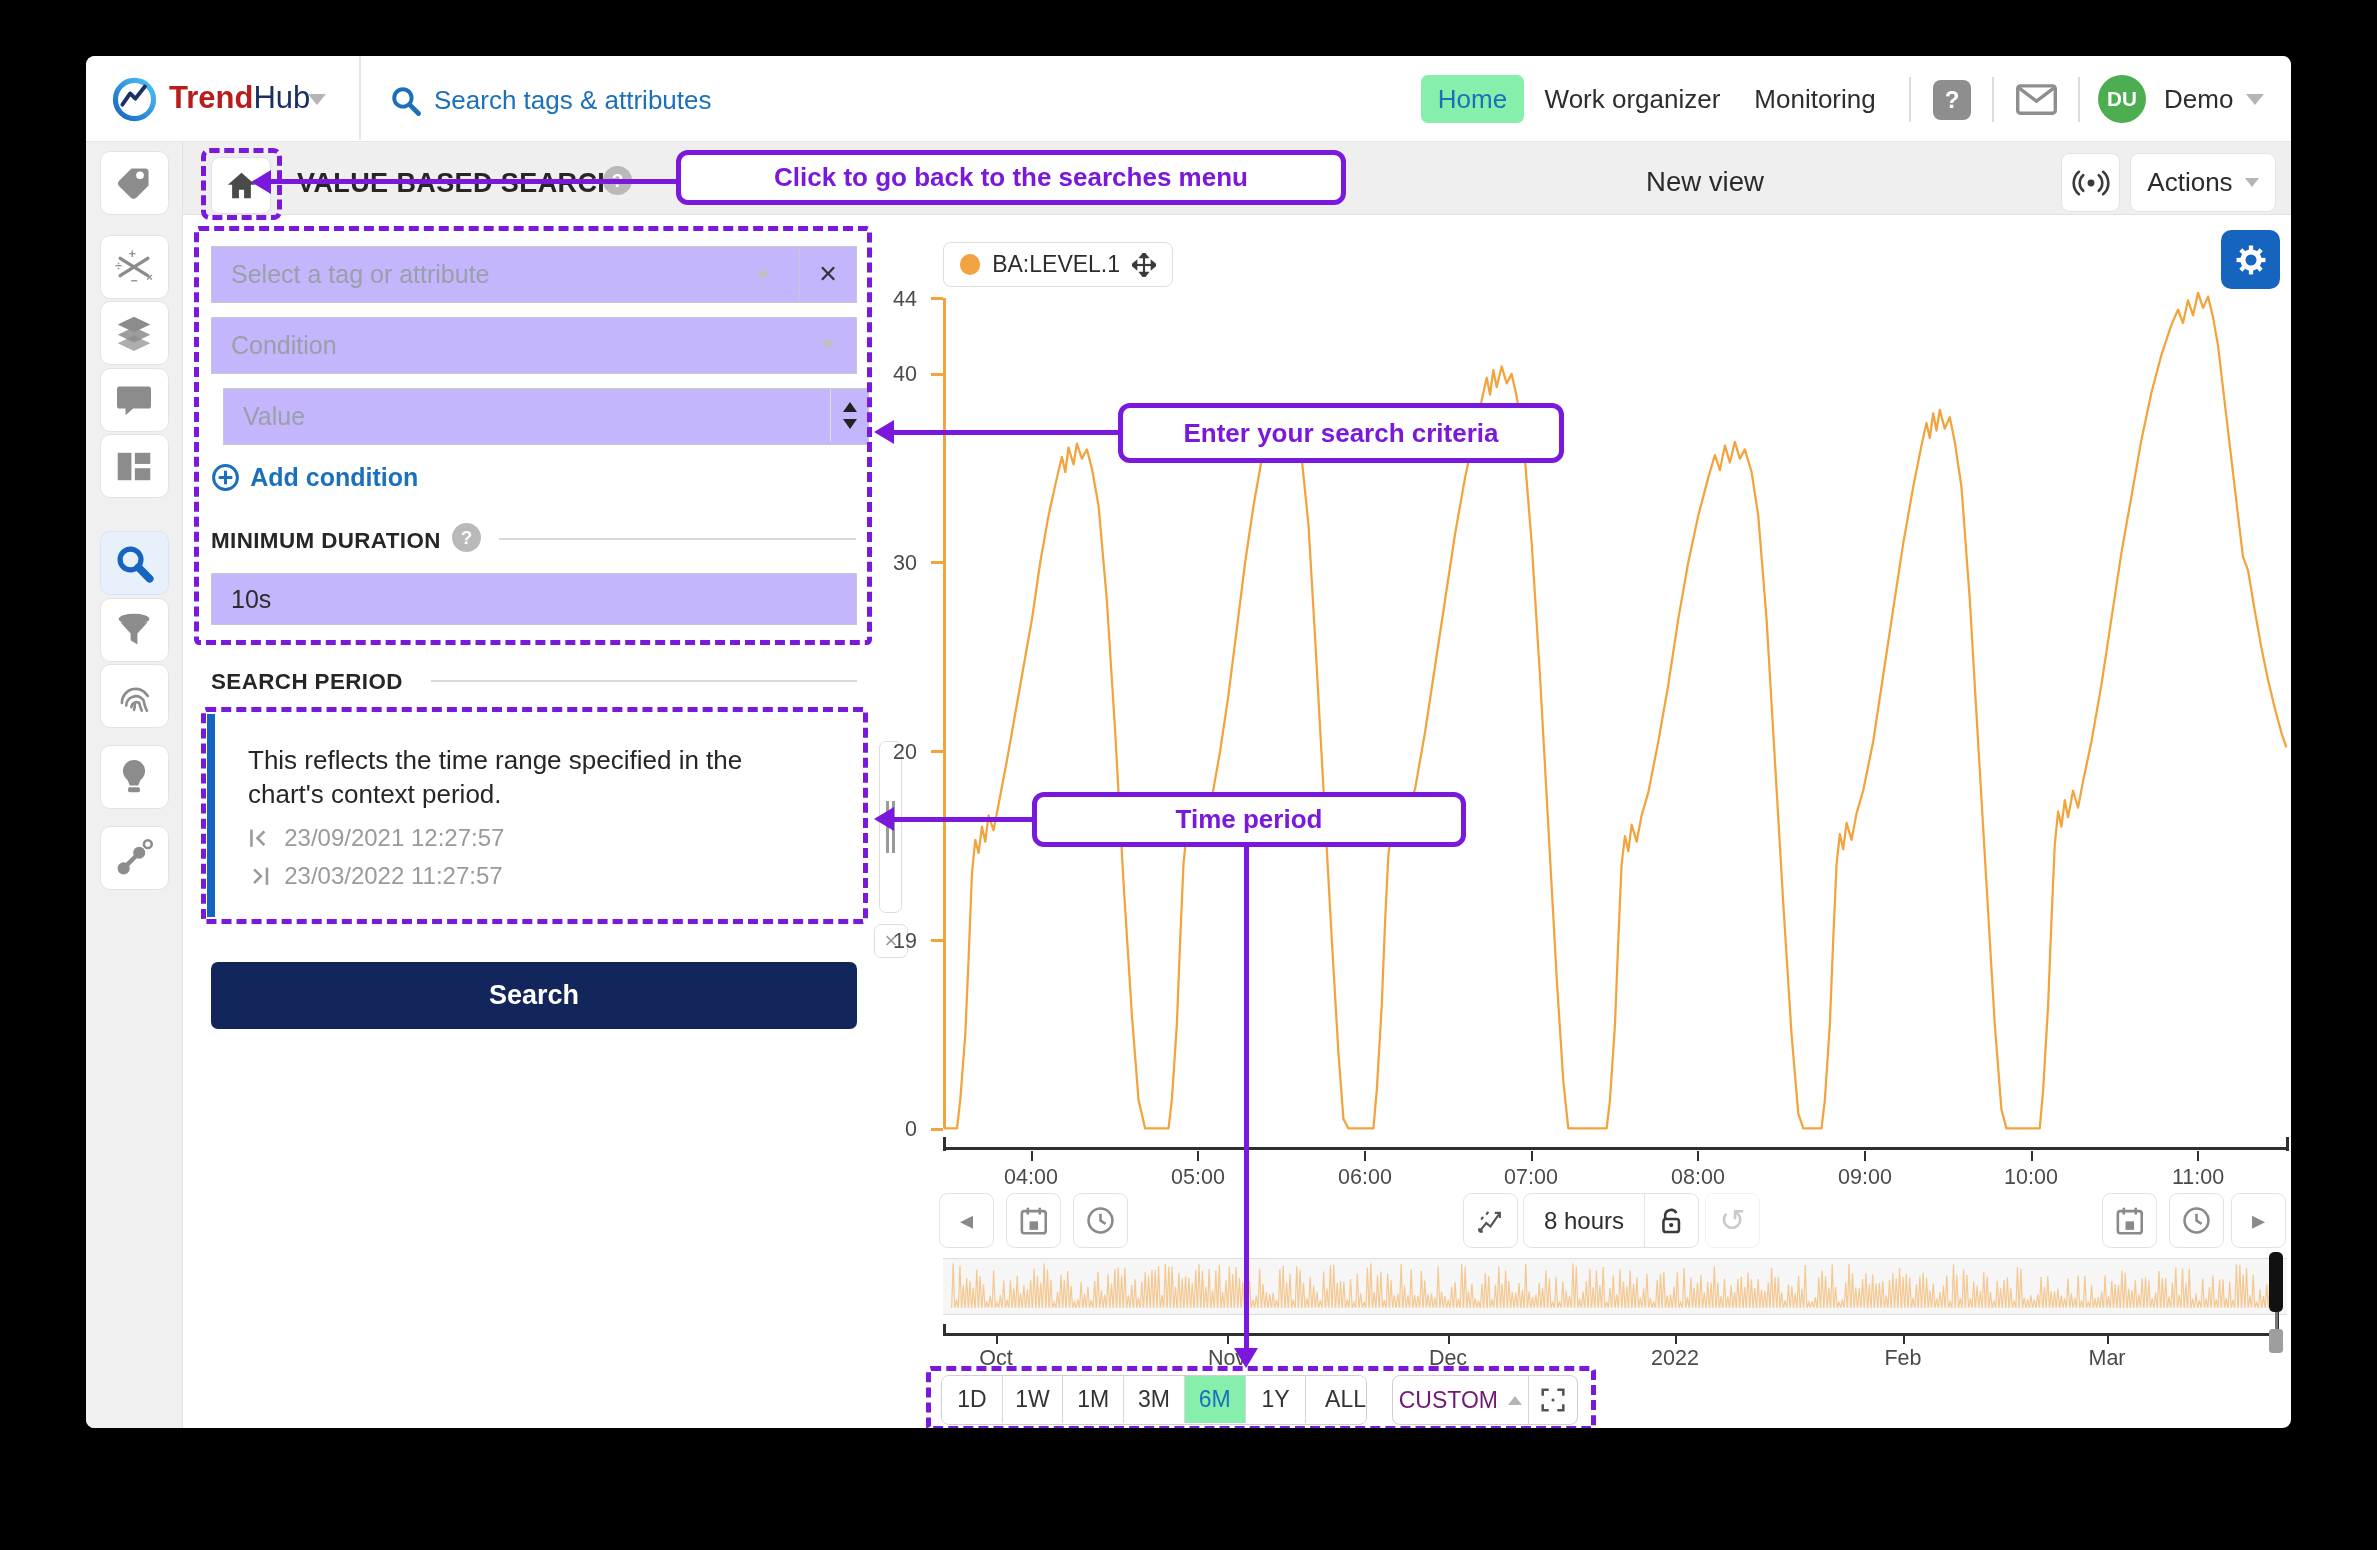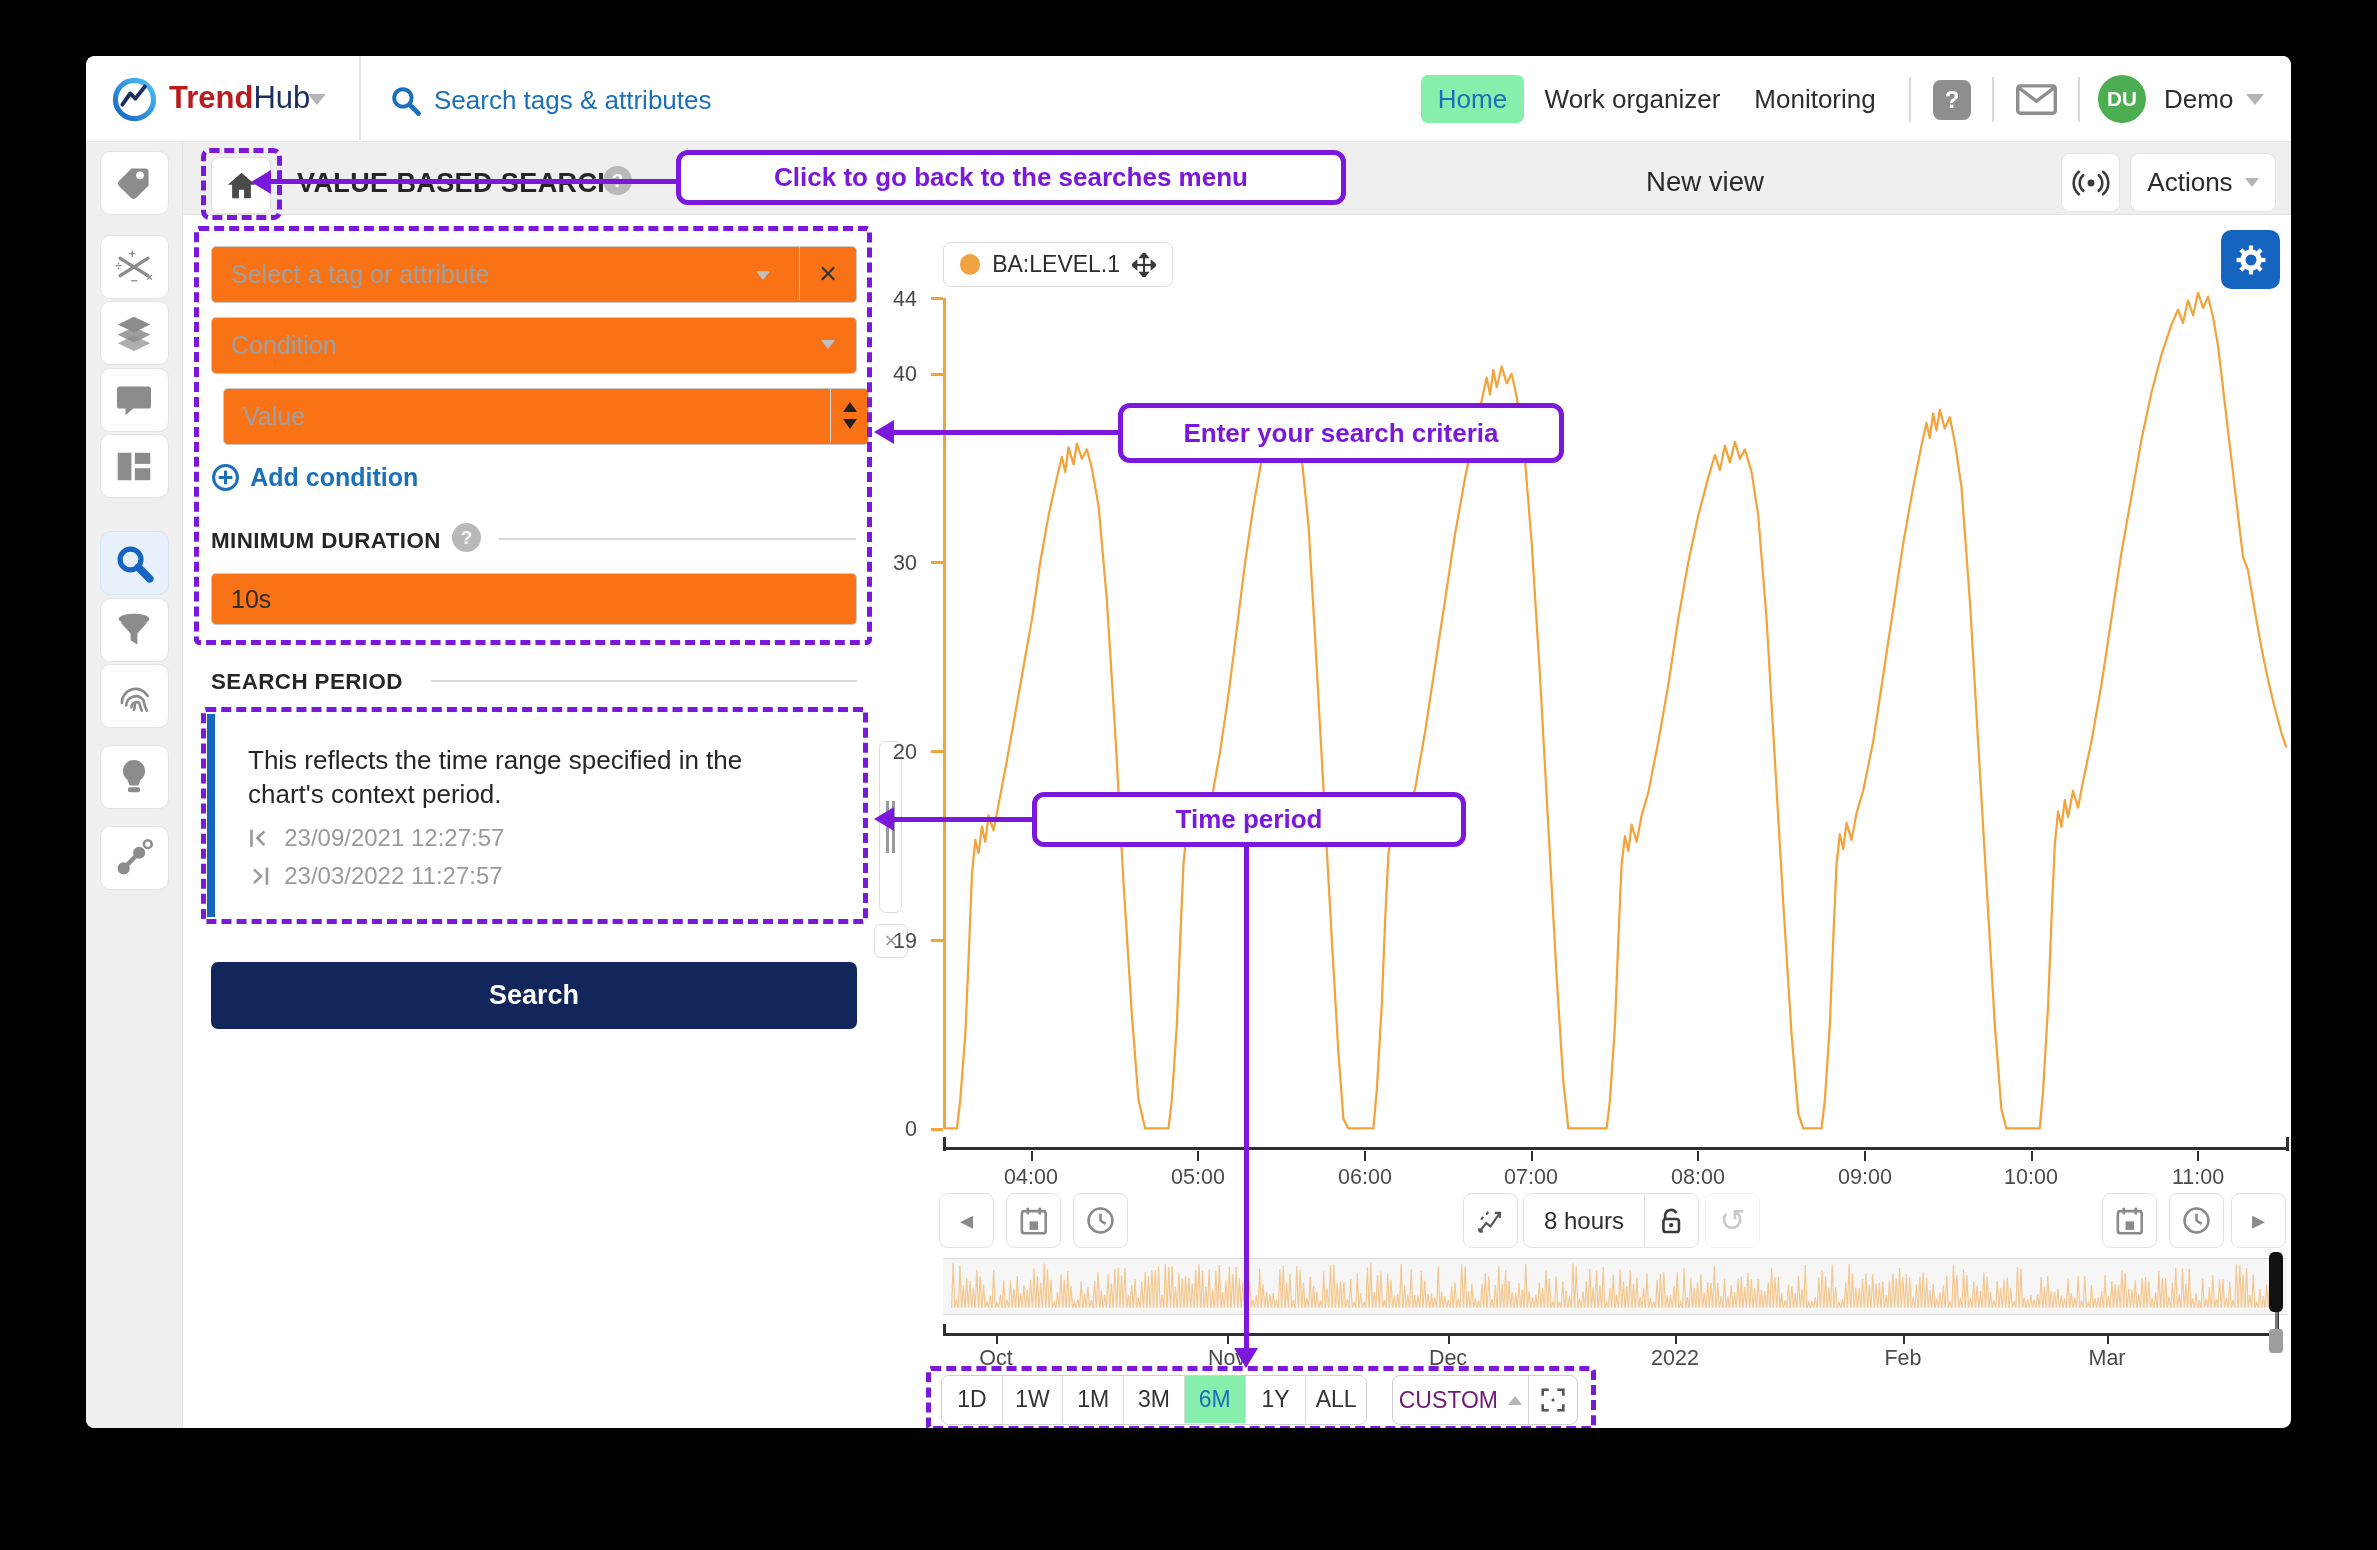--- a/index.html
+++ b/index.html
@@ -21,41 +21,41 @@
   .navitem{position:absolute;top:19px;height:48px;line-height:48px;font-size:26px;color:var(--ink);text-align:center;border-radius:6.9px;}
   .navitem.active{background:#86efac;color:var(--blue);}
   #avatar{position:absolute;top:19px;width:48px;height:48px;border-radius:50%;background:#4cae50;color:#fff;font-size:20.7px;font-weight:bold;text-align:center;line-height:48px;}
   
   #headerstrip{position:absolute;left:97px;top:86px;width:2108px;height:73px;background:#efefef;border-bottom:1.7px solid #e2e2e2;}
   
   #rail{position:absolute;left:0;top:86px;width:97px;height:1286px;background:var(--railbg);border-right:1.7px solid #e2e2e2;}
   .railbtn{position:absolute;left:13.8px;width:69px;height:64px;background:#fff;border:1.7px solid #e3e3e3;border-radius:10.3px;display:flex;align-items:center;justify-content:center;}
   .railbtn.active{background:#e8f1fb;border-color:#d5e5f7;}
   
-  .ctl{position:absolute;background:#f97316;border:1.7px solid #c9c9c9;border-radius:5px;}
+  .ctl{position:absolute;background:#c4b5fd;border:1.7px solid #c9c9c9;border-radius:0;}
   .ctl input{border:none;outline:none;width:100%;height:100%;font-family:"Liberation Sans",sans-serif;font-size:25px;color:var(--ink);padding:0 19px;background:transparent;}
   .ctl input::placeholder{color:#9aa0a6;opacity:1;}
   .selcaret{position:absolute;right:20.7px;top:50%;margin-top:-5.2px;}
   .sechead{font-size:22.4px;font-weight:bold;color:#262626;letter-spacing:0.4px;}
   .qcircle{display:inline-block;width:29px;height:29px;border-radius:50%;background:#b9b9b9;color:#fff;font-size:19px;font-weight:bold;text-align:center;line-height:29px;}
   .hrule{position:absolute;height:1.7px;background:#d9d9d9;}
   
   .tbtn{position:absolute;top:1137px;width:55px;height:55px;background:#fff;border:1.7px solid #e2e2e2;border-radius:8.6px;display:flex;align-items:center;justify-content:center;color:#8a8a8a;font-size:26px;}
   .ticklabel{position:absolute;font-size:21.5px;color:#4a4a4a;text-align:center;width:86px;}
   .ylabel{position:absolute;font-size:21.5px;color:#4a4a4a;text-align:right;width:60px;}
   .ytick{position:absolute;width:12px;height:2.6px;background:var(--orange);}
   .xtick{position:absolute;width:1.7px;height:10.3px;background:#2f2f2f;}
   
   .dashedbox{position:absolute;border:5.2px dashed var(--purple);border-radius:5.2px;pointer-events:none;z-index:40;}
   .callout{position:absolute;background:#fff;border:5.2px solid var(--purple);border-radius:12px;color:var(--purple);font-size:26px;font-weight:bold;display:flex;align-items:center;justify-content:center;z-index:45;}
   .pline{position:absolute;background:var(--purple);z-index:44;}
   .ah-left{position:absolute;width:0;height:0;border-top:12px solid transparent;border-bottom:12px solid transparent;border-right:20.7px solid var(--purple);z-index:44;}
   .ah-down{position:absolute;width:0;height:0;border-left:12px solid transparent;border-right:12px solid transparent;border-top:20.7px solid var(--purple);z-index:44;}
   .zoombtn{height:47px;line-height:47px;font-size:23px;color:#333;text-align:center;background:#fff;border-right:1.7px solid #d8d8d8;flex:1;}
-  .zoombtn:last-child{border-right:none;}
+  .zoombtn:last-child{border-right:none;text-align:right;}
   .zoombtn.active{background:#86efac;color:var(--blue);}
 </style>
 </head>
 <body>
 
 <div id="app">
 
   <div id="navbar">
     <svg class="abs" style="left:26px;top:20.7px;" width="45" height="45" viewBox="0 0 52 52">
       <defs>

